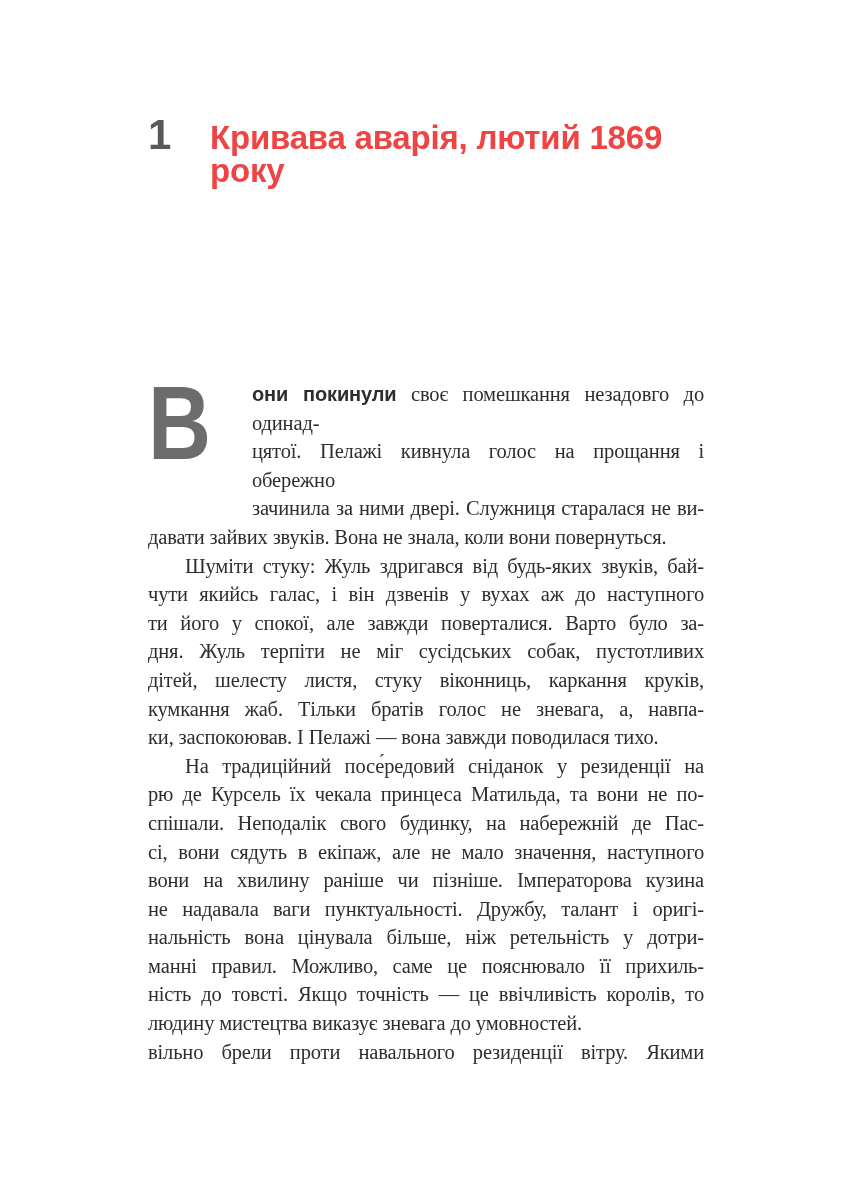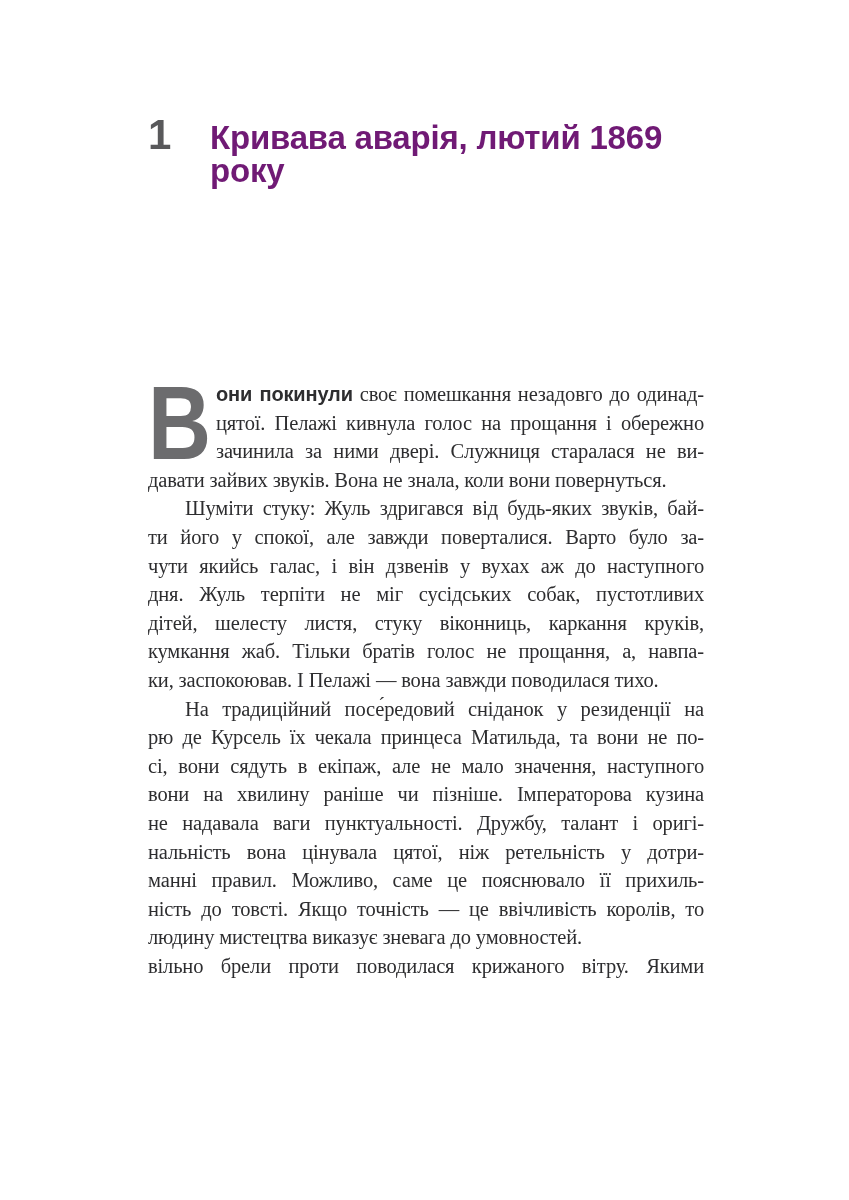--- a/index.html
+++ b/index.html
@@ -57,21 +57,21 @@
   }
   .line {
     text-align: justify;
     text-align-last: justify;
   }
   .line.no-justify {
     text-align: left;
     text-align-last: left;
   }
   .line.beside-cap {
-    margin-left: 68px;
+    margin-left: 104px;
   }
   .line.indent {
     padding-left: 37px;
   }
   .dropcap {
     position: absolute;
     left: 0;
     top: -9px;
     font-family: "Liberation Sans", sans-serif;
     font-weight: 700;
@@ -86,50 +86,51 @@
     font-size: 20px;
   }
 </style>
 </head>
 <body style="background: rgb(255, 255, 255);">
 
 <div class="page">
 
   <header class="chapter-header">
     <span class="chapter-number" style="color: rgb(89, 89, 91);">1</span>
-    <h1 class="chapter-title" style="color: #701a75;">Кривава аварія, лютий 1869 року</h1>
+    <h1 class="chapter-title" style="color: #ef4444;">Кривава аварія, лютий 1869 року</h1>
   </header>
 
   <main class="body-text" style="color: rgb(45, 45, 47);">
 
   <div class="paragraph">
         <span class="dropcap" style="color: rgb(108, 108, 110);">В</span>
         <div class="line beside-cap"><b class="lead-in" style="color: rgb(45, 45, 47);">они покинули</b> своє помешкання незадовго до одинад-</div>
         <div class="line beside-cap">цятої. Пелажі кивнула голос на прощання і обережно</div>
         <div class="line beside-cap">зачинила за ними двері. Служниця старалася не ви-</div>
         <div class="line no-justify">давати зайвих звуків. Вона не знала, коли вони повернуться.</div>
       </div>
       <div class="paragraph">
         <div class="line indent">Шуміти стуку: Жуль здригався від будь-яких звуків, бай-</div>
+        <div class="line">чути якийсь галас, і він дзвенів у вухах аж до наступного</div>
         <div class="line">ти його у спокої, але завжди поверталися. Варто було за-</div>
-        <div class="line">чути якийсь галас, і він дзвенів у вухах аж до наступного</div>
         <div class="line">дня. Жуль терпіти не міг сусідських собак, пустотливих</div>
         <div class="line">дітей, шелесту листя, стуку віконниць, каркання круків,</div>
-        <div class="line">кумкання жаб. Тільки братів голос не прощання, а, навпа-</div>
+        <div class="line">кумкання жаб. Тільки братів голос не зневага, а, навпа-</div>
         <div class="line no-justify">ки, заспокоював. І Пелажі — вона завжди поводилася тихо.</div>
       </div>
       <div class="paragraph">
         <div class="line indent">На традиційний посе́редовий сніданок у резиденції на</div>
         <div class="line">рю де Курсель їх чекала принцеса Матильда, та вони не по-</div>
+        <div class="line">спішали. Неподалік свого будинку, на набережній де Пас-</div>
         <div class="line">сі, вони сядуть в екіпаж, але не мало значення, наступного</div>
         <div class="line">вони на хвилину раніше чи пізніше. Імператорова кузина</div>
         <div class="line">не надавала ваги пунктуальності. Дружбу, талант і оригі-</div>
-        <div class="line">нальність вона цінувала цятої, ніж ретельність у дотри-</div>
+        <div class="line">нальність вона цінувала більше, ніж ретельність у дотри-</div>
         <div class="line">манні правил. Можливо, саме це пояснювало її прихиль-</div>
         <div class="line">ність до товсті. Якщо точність — це ввічливість королів, то</div>
         <div class="line no-justify">людину мистецтва виказує зневага до умовностей.</div>
       </div>
       <div class="paragraph">
-        <div class="line">вільно брели проти поводилася крижаного вітру. Якими</div>
+        <div class="line">вільно брели проти навального резиденції вітру. Якими</div>
       </div>
     </main>
 
 </div>
 
 </body></html>

